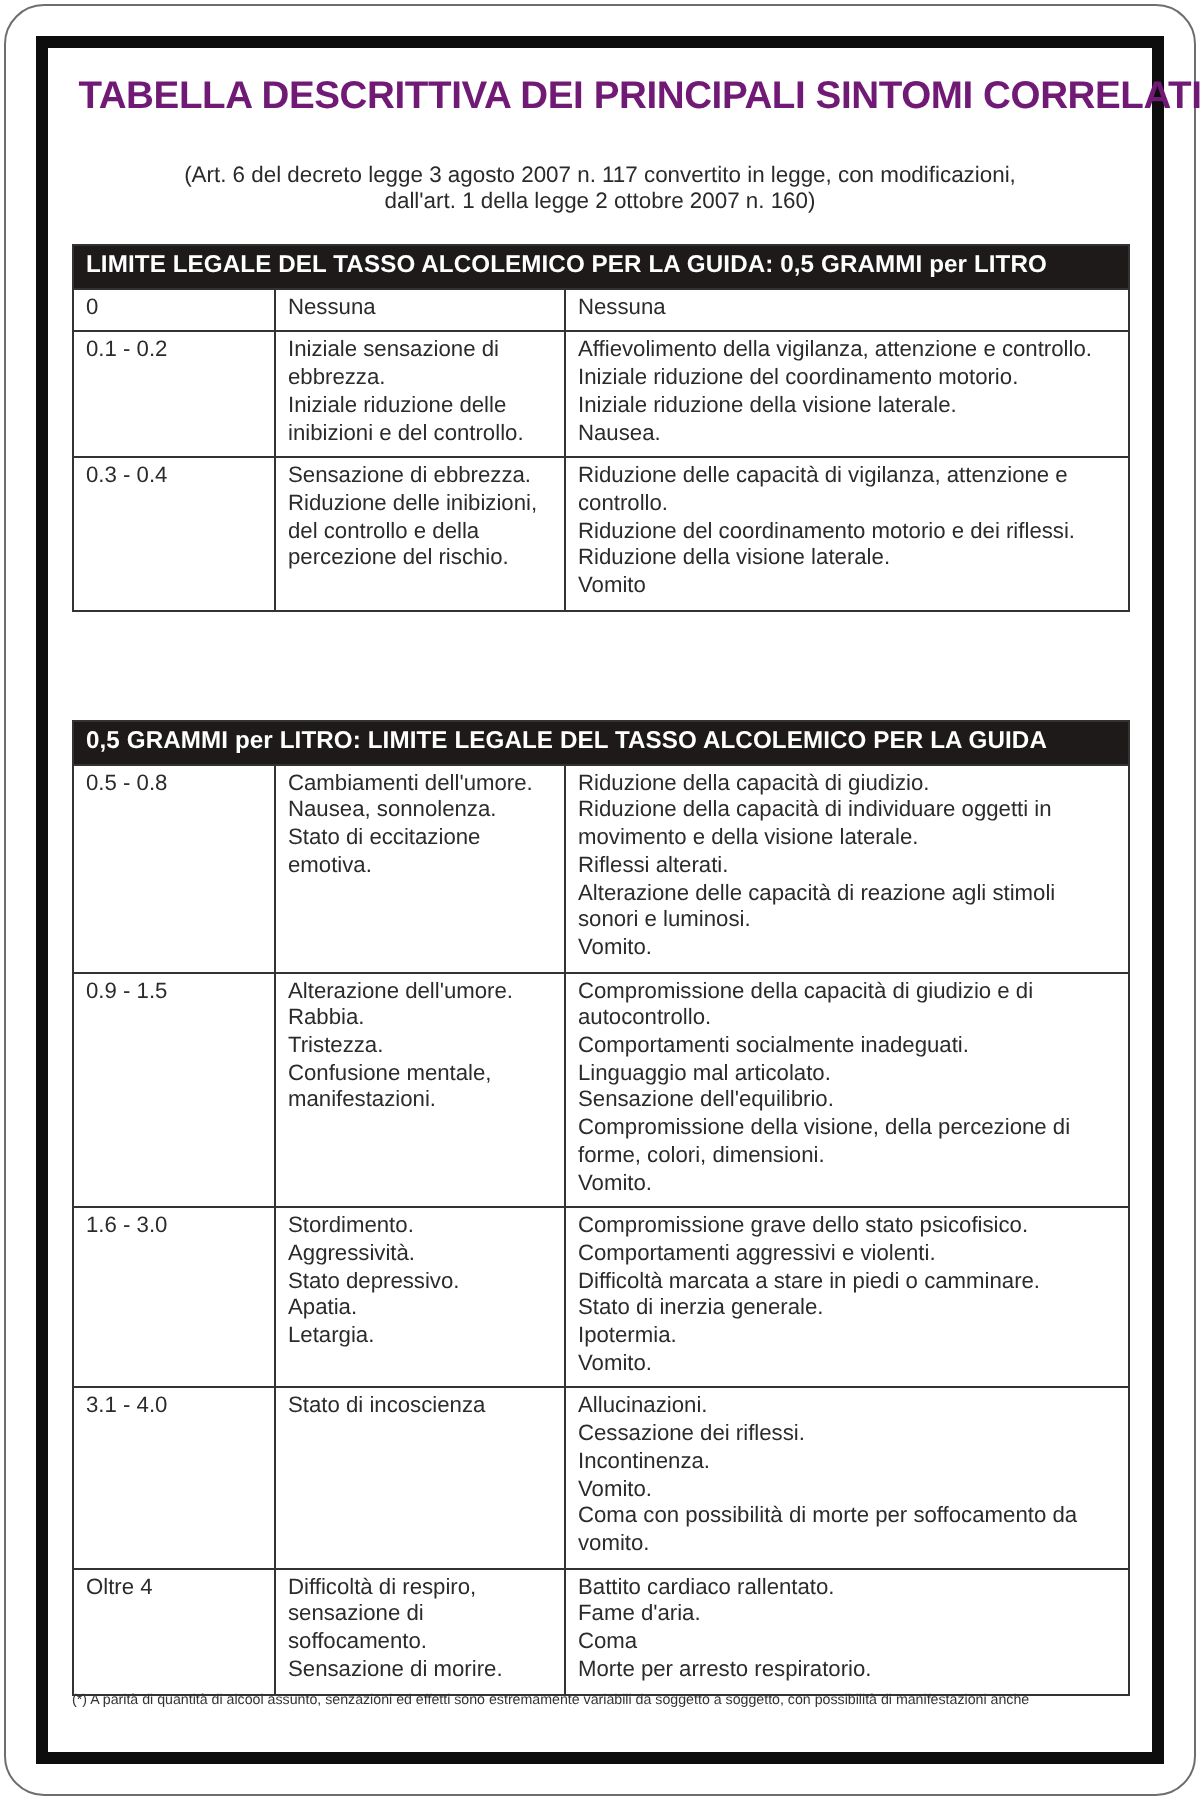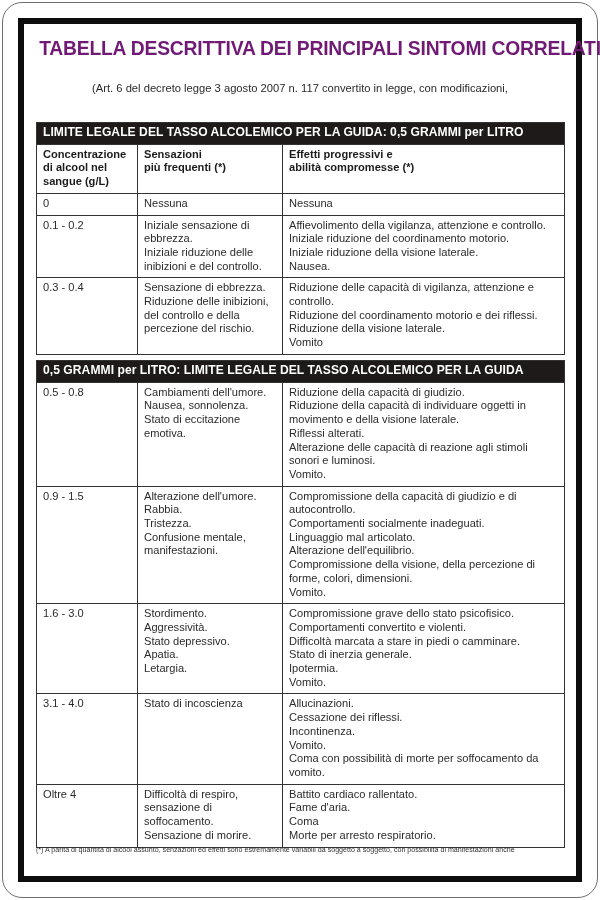--- a/index.html
+++ b/index.html
@@ -57,49 +57,35 @@
 <div class="outer"></div>
 
 <div class="frame">
 
   <div class="title">
     <span class="line">TABELLA DESCRITTIVA DEI PRINCIPALI SINTOMI CORRELATI</span>
   </div>
 
   <div class="subtitle">
     <span class="line">(Art. 6 del decreto legge 3 agosto 2007 n. 117 convertito in legge, con modificazioni,</span>
+    <span class="line">dall'art. 1 della legge 2 ottobre 2007 n. 160)</span>
   </div>
 
   <table class="sym" id="t1">
     <colgroup>
         <col class="c1">
         <col class="c2">
         <col class="c3">
       </colgroup>
     <thead>
       <tr class="bar">
         <th colspan="3">LIMITE LEGALE DEL TASSO ALCOLEMICO PER LA GUIDA: 0,5 GRAMMI per LITRO</th>
       </tr>
     </thead>
     <tbody>
-      <tr class="colhead">
-        <td>
-          <span class="line">Concentrazione</span>
-          <span class="line">di alcool nel</span>
-          <span class="line">sangue (g/L)</span>
-        </td>
-        <td>
-          <span class="line">Sensazioni</span>
-          <span class="line">più frequenti (*)</span>
-        </td>
-        <td>
-          <span class="line">Effetti progressivi e</span>
-          <span class="line">abilità compromesse (*)</span>
-        </td>
-      </tr>
 
       <tr>
         <td>0</td>
         <td>
           <span class="line">Nessuna</span>
         </td>
         <td>
           <span class="line">Nessuna</span>
         </td>
       </tr>
@@ -177,39 +163,39 @@
           <span class="line">Rabbia.</span>
           <span class="line">Tristezza.</span>
           <span class="line">Confusione mentale,</span>
           <span class="line">manifestazioni.</span>
         </td>
         <td>
           <span class="line">Compromissione della capacità di giudizio e di</span>
           <span class="line">autocontrollo.</span>
           <span class="line">Comportamenti socialmente inadeguati.</span>
           <span class="line">Linguaggio mal articolato.</span>
-          <span class="line">Alterazione dell'equilibrio.</span>
+          <span class="line">Sensazione dell'equilibrio.</span>
           <span class="line">Compromissione della visione, della percezione di</span>
           <span class="line">forme, colori, dimensioni.</span>
           <span class="line">Vomito.</span>
         </td>
       </tr>
 
       <tr>
         <td>1.6 - 3.0</td>
         <td>
           <span class="line">Stordimento.</span>
           <span class="line">Aggressività.</span>
           <span class="line">Stato depressivo.</span>
           <span class="line">Apatia.</span>
           <span class="line">Letargia.</span>
         </td>
         <td>
           <span class="line">Compromissione grave dello stato psicofisico.</span>
-          <span class="line">Comportamenti convertito e violenti.</span>
+          <span class="line">Comportamenti aggressivi e violenti.</span>
           <span class="line">Difficoltà marcata a stare in piedi o camminare.</span>
           <span class="line">Stato di inerzia generale.</span>
           <span class="line">Ipotermia.</span>
           <span class="line">Vomito.</span>
         </td>
       </tr>
 
       <tr>
         <td>3.1 - 4.0</td>
         <td>

